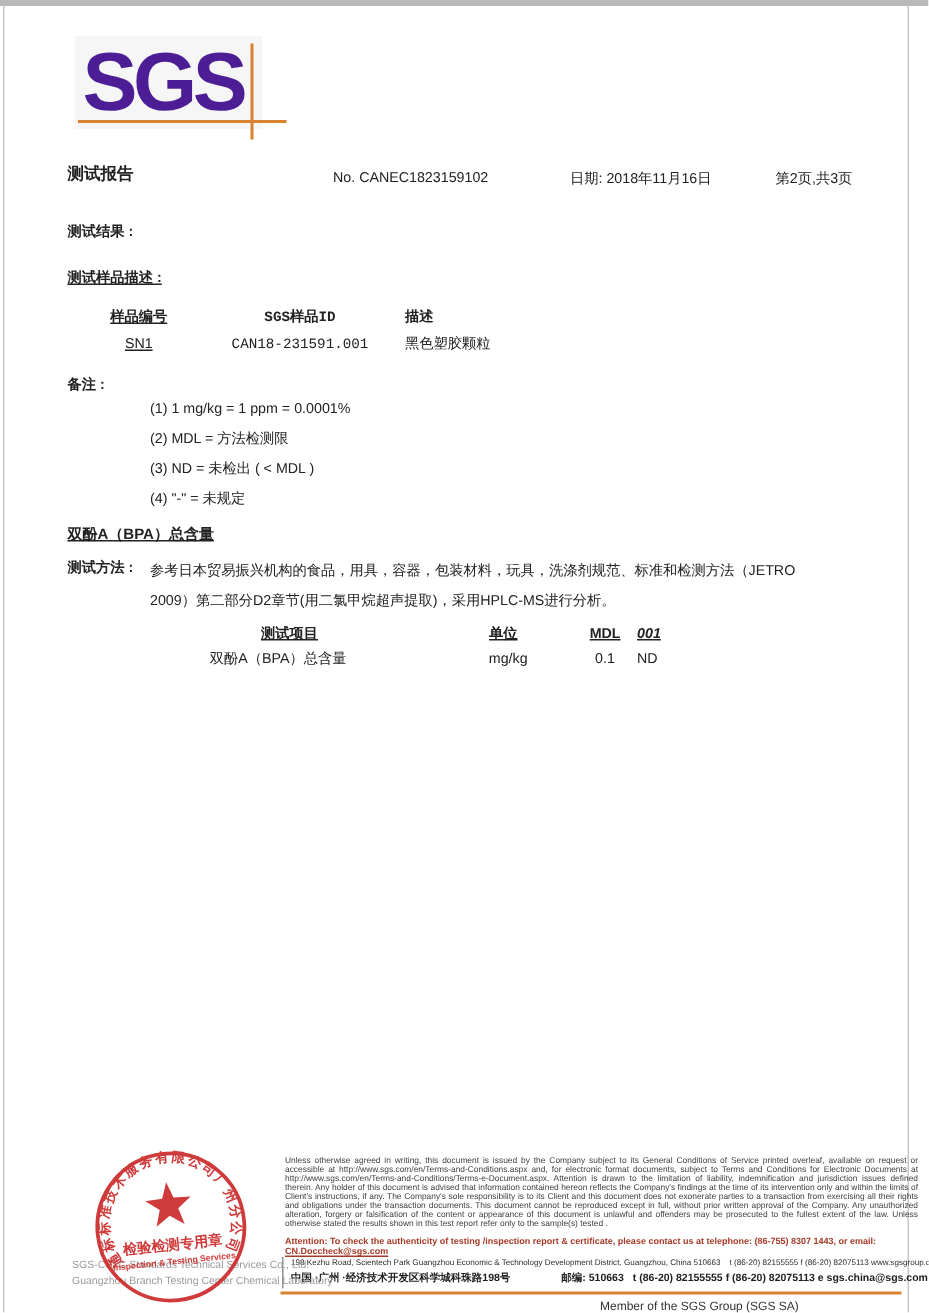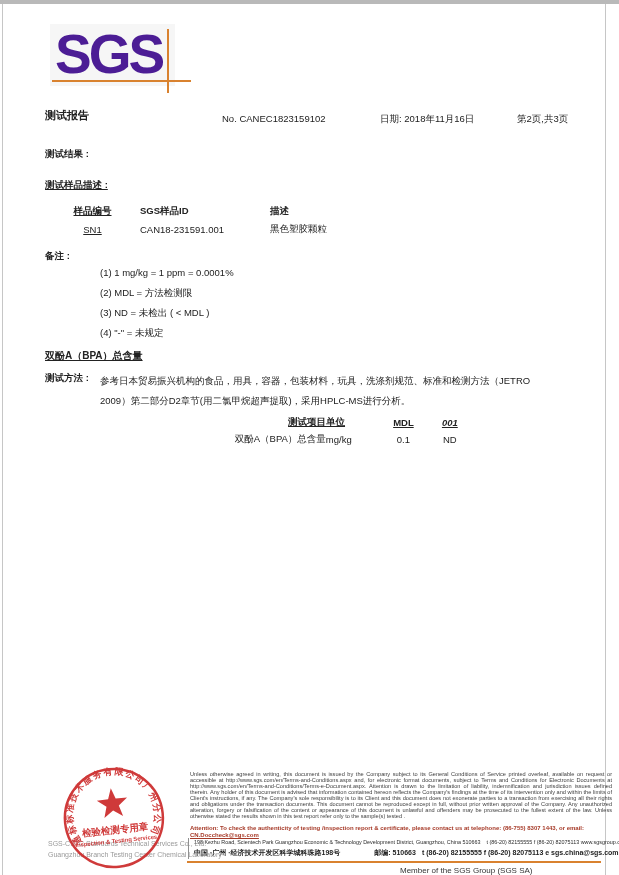--- a/index.html
+++ b/index.html
@@ -36,40 +36,40 @@
 
   .label { font-size:9.5px; font-weight:bold; }
   .u { text-decoration:underline; }
   .results-label { left:45px; top:148px; }
   .sample-desc-label { left:45px; top:179px; }
 
   
   .sample-table { left:45px; top:202px; width:400px; font-size:9.5px; }
   .sample-table .row { display:flex; height:18px; align-items:center; }
   .sample-table .c1 { width:95px; text-align:center;text-decoration:underline; }
-  .sample-table .c2 { width:120px; text-align:left; }
+  .sample-table .c2 { width:120px; text-align:center;font-family:Liberation Mono, monospace; }
   .sample-table .c3 { text-align:left; padding-left:10px; }
   .sample-table .hdr { font-weight:bold; }
 
   .remarks-label { left:45px; top:250px; }
   .remarks { left:100px; top:263px; font-size:9.5px; list-style:none; }
   .remarks li { line-height:20px; }
 
   .bpa-title { left:45px; top:349px; font-size:10px; }
   .method-label { left:45px; top:372px; }
   .method-text { left:100px; top:371px; width:462px; font-size:9.5px; line-height:20px; }
 
   
   .result-table { left:45px; top:414px; width:430px; font-size:9.5px; }
   .result-table .row { display:flex; height:17px; align-items:center; }
-  .result-table .c1 { width:290px; text-align:right; }
+  .result-table .c1 { width:290px; text-align:center; }
   .result-table .row.hdr .c1 { padding-left:15px; }
   .result-table .c2 { width:58px; text-align:left; }
   .result-table .c3 { width:44px; text-align:center; }
-  .result-table .c4 { width:52px; text-align:center; }
+  .result-table .c4 { width:52px; text-align:left; }
   .result-table .hdr { font-weight:bold; }
   .result-table .it { font-style:italic; }
 
   
   .company-lines { left:48px; top:838px; font-size:7px; line-height:11px; color:#9a9a9a; z-index:1; }
   .stamp-wrap { left:44px; top:764px; width:140px; height:110px; z-index:2; transform:rotate(-6deg); opacity:0.92; }
 
   .fineprint {
     left:190px; top:771px; width:422px;
     font-size:5.6px; line-height:6.05px;

